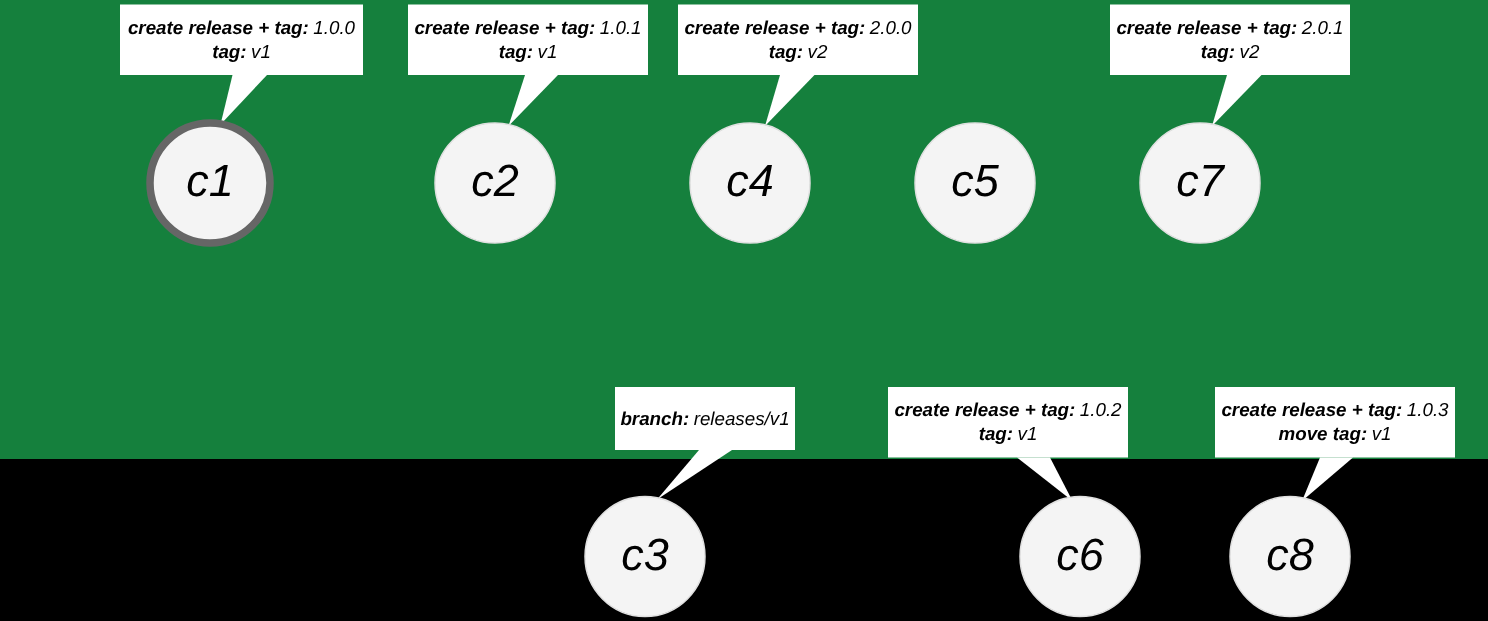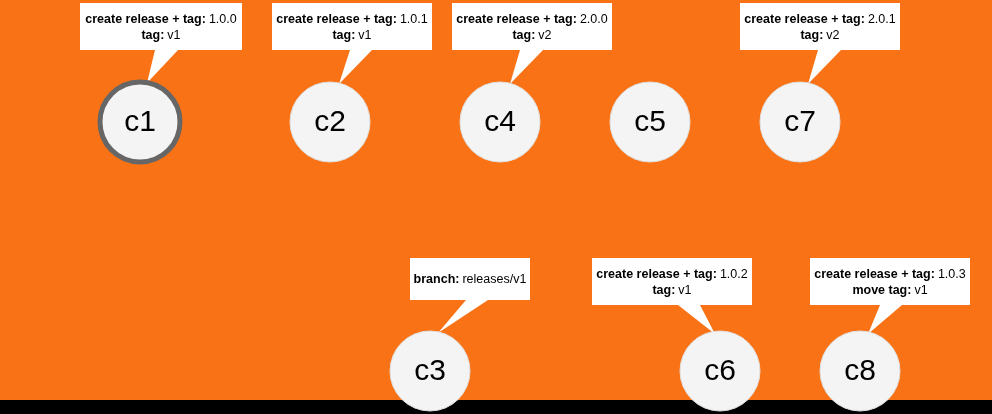--- a/index.html
+++ b/index.html
@@ -9,22 +9,23 @@
   }
   body {
     width: 992px;
     height: 414px;
     overflow: hidden;
     font-family: "Liberation Sans", sans-serif;
   }
   #canvas {
     position: relative;
     width: 992px;
-    height: 400px;
-    background: #f97316;
+    height: 306px;
+    background: #15803d;
+    font-style: italic;
   }
   svg#diagram {
     position: absolute;
     top: 0;
     left: 0;
     width: 992px;
     height: 414px;
     display: block;
   }
   .callout-box {

